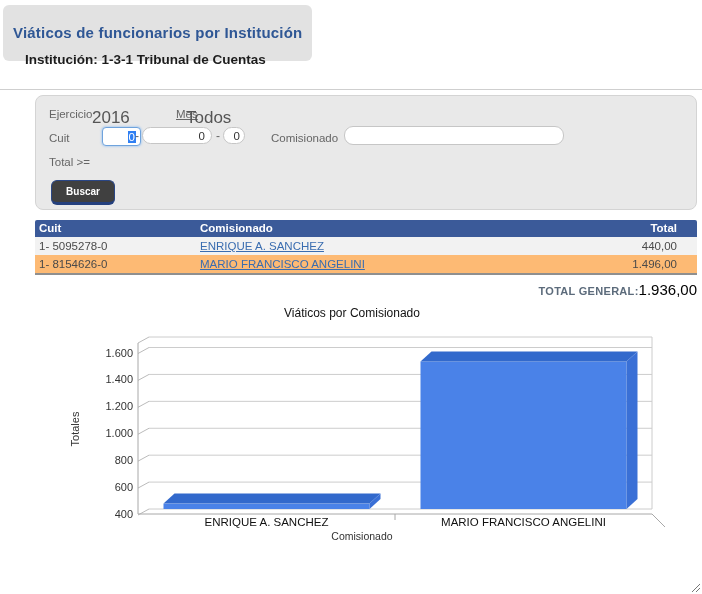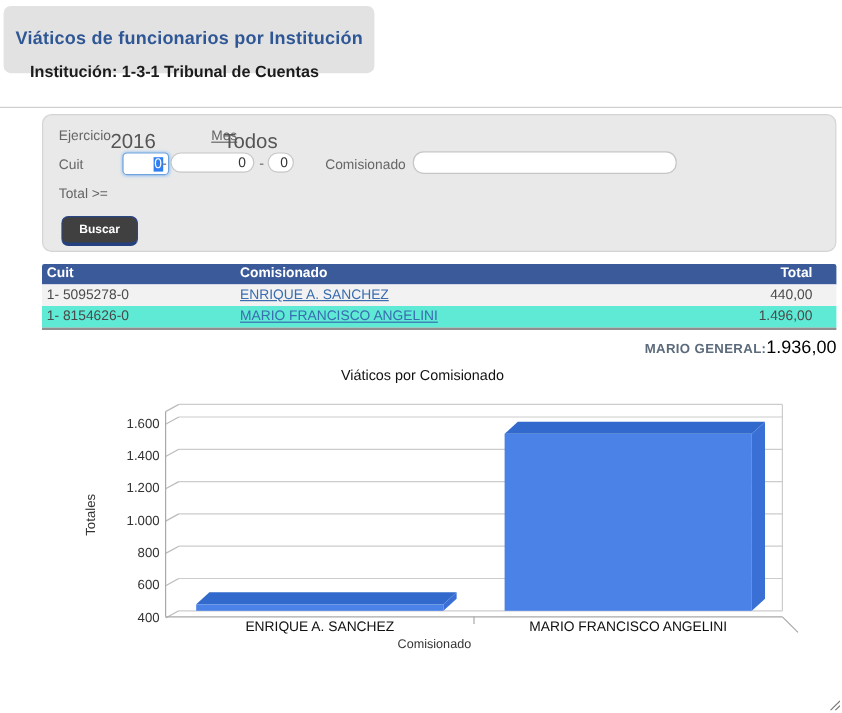--- a/index.html
+++ b/index.html
@@ -51,21 +51,21 @@
     font-family:"Liberation Sans",sans-serif;cursor:pointer;box-sizing:border-box;
   }
   
   .tbl{position:absolute;left:35px;top:220px;width:662px;font-size:11.5px;}
   .tbl .hdr{
     display:flex;height:17px;line-height:17px;background:#3b5a99;color:#fff;
     font-weight:bold;border-radius:2px 2px 0 0;
   }
   .tbl .row{display:flex;height:18px;line-height:18px;color:#4a4a4a;}
   .tbl .row.odd{background:#f2f2f2;justify-content:space-between;}
-  .tbl .row.even{background:#5eead4;}
+  .tbl .row.even{background:#fdba74;}
   .c1{width:165px;padding-left:4px;box-sizing:border-box;}
   .c2{flex:1;}
   .c3{width:120px;text-align:right;padding-right:20px;box-sizing:border-box;}
   .tbl-bottom{border-top:2px solid #8f8f8f;height:0;}
   .tbl a, .lnk{color:#3a6db0;text-decoration:underline;cursor:pointer;}
   .total-line{
     position:absolute;right:5px;top:281px;display:flex;align-items:baseline;
   }
   .total-line .tg-label{color:#5c6b7b;font-size:11px;font-weight:bold;letter-spacing:.3px;}
   .total-line .tg-value{color:#000;font-size:15px;}
@@ -122,21 +122,21 @@
   </div>
   <div class="row even">
     <span class="c1">1- 8154626-0</span>
     <span class="c2"><a class="lnk">MARIO FRANCISCO ANGELINI</a></span>
     <span class="c3">1.496,00</span>
   </div>
   <div class="tbl-bottom"></div>
 </div>
 
 <div class="total-line">
-  <span class="tg-label">MARIO GENERAL:</span>
+  <span class="tg-label">TOTAL GENERAL:</span>
   <span class="tg-value">1.936,00</span>
 </div>
 
 <div class="chart-wrap">
   <svg id="chart-svg" width="702" height="256" xmlns="http://www.w3.org/2000/svg">
       <line x1="149" y1="209" x2="652" y2="209" stroke="#cccccc" stroke-width="1"></line>
       <line x1="138" y1="215" x2="149" y2="209" stroke="#bbbbbb" stroke-width="1"></line>
       <text x="133" y="218" text-anchor="end" class="tick">400</text>
       <line x1="149" y1="182.08333333333334" x2="652" y2="182.08333333333334" stroke="#cccccc" stroke-width="1"></line>
       <line x1="138" y1="188.08333333333334" x2="149" y2="182.08333333333334" stroke="#bbbbbb" stroke-width="1"></line>

